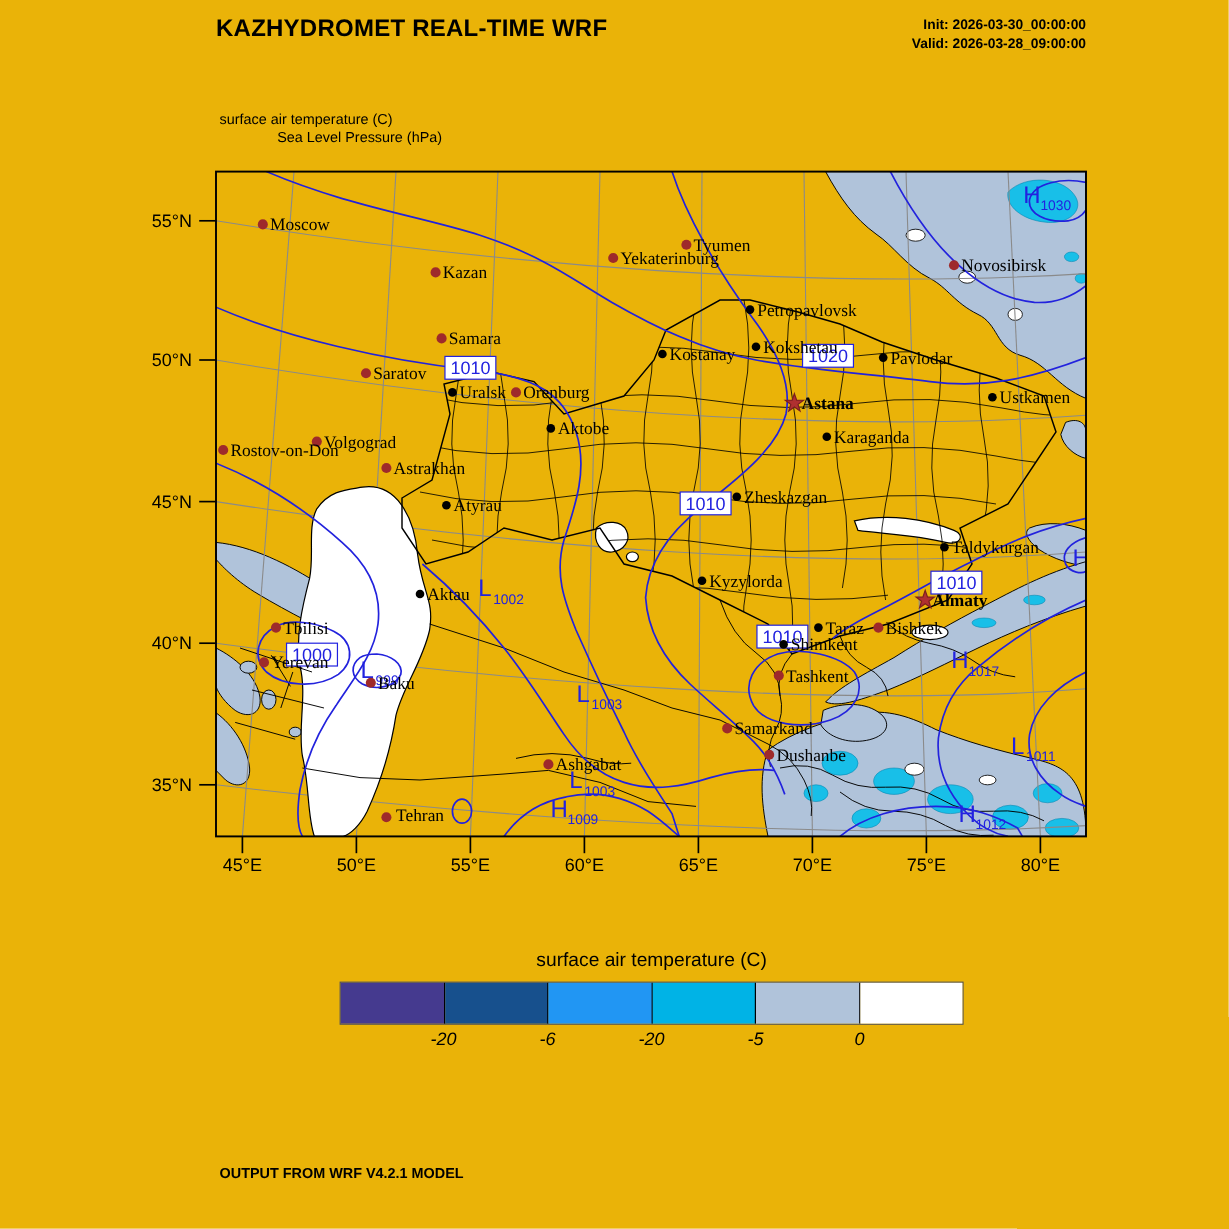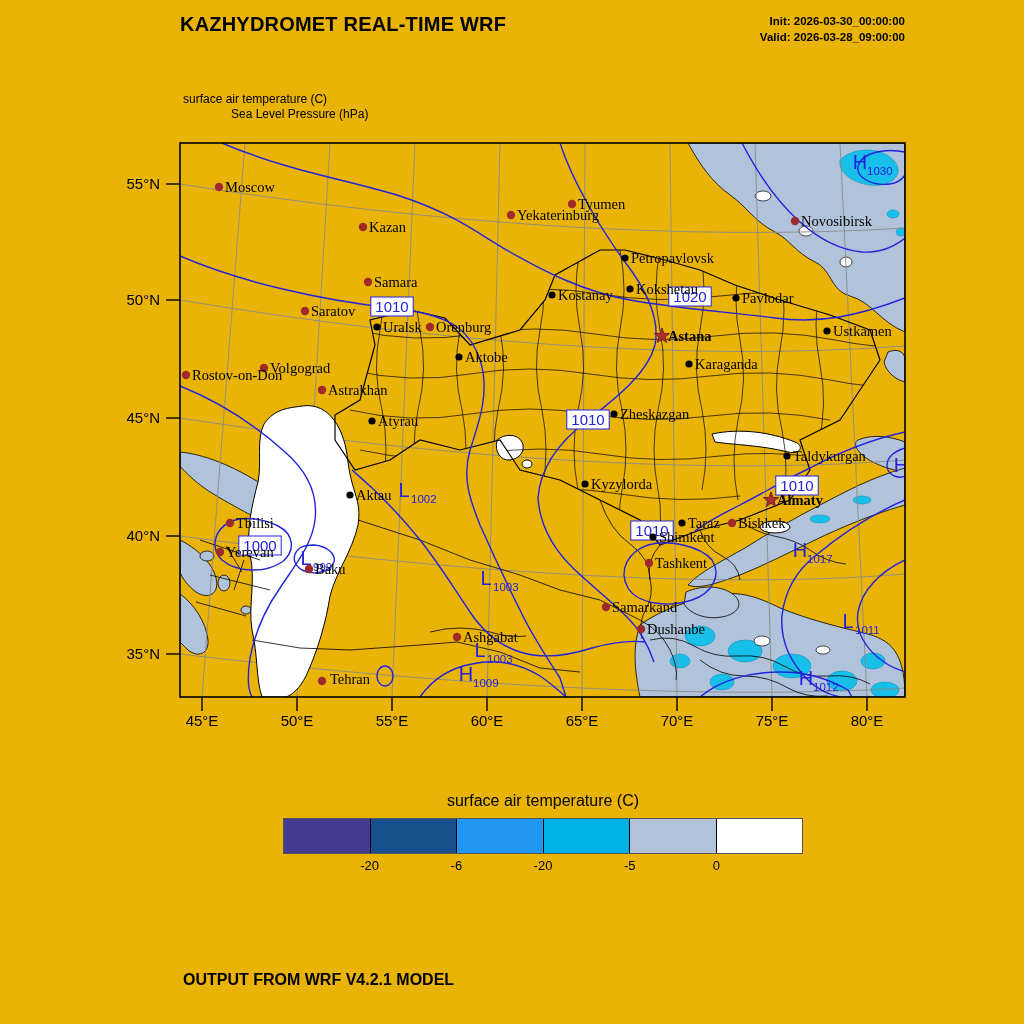--- a/index.html
+++ b/index.html
@@ -10,22 +10,22 @@
   #init-label,#valid-label{right:119px;font-size:11.5px;font-weight:bold;text-align:right;}
   #init-label{top:15px;} #valid-label{top:31px;}
   #field-label-1,#field-label-2{left:183px;font-size:12px;}
   #field-label-1{top:92px;} #field-label-2{top:107px;margin-left:48px;}
   #slp-note{right:119px;top:736px;font-size:15px;font-weight:bold;color:#1515dd;}
   #cb-title{left:283px;top:792px;width:520px;text-align:center;font-size:16px;}
   #cb-wrap{left:283px;top:818px;width:520px;height:36px;border:1px solid #555;box-sizing:border-box;display:flex;}
   .cb-seg{flex:1 1 0;border-right:1px solid #000;}
   .cb-seg:last-child{border-right:none;}
   #cb-ticks{left:283px;top:858px;width:520px;height:22px;}
-  .cb-tick{position:absolute;transform:translateX(-50%);font-size:13px;}
-  #footer-line-1,#footer-line-2{left:183px;font-size:16px;font-weight:bold;}
+  .cb-tick{position:absolute;transform:translateX(-50%);font-size:15px;font-style:italic;}
+  #footer-line-1,#footer-line-2{left:183px;font-size:12px;font-weight:bold;}
   #footer-line-1{top:971px;} #footer-line-2{top:986px;}
   svg text{font-family:"Liberation Serif",serif;}
   text.sans{font-family:"Liberation Sans",sans-serif;}
 </style>
 </head>
 <body>
 
 <div id="page">
 
   <div class="abs" id="main-title">KAZHYDROMET REAL-TIME WRF</div>

